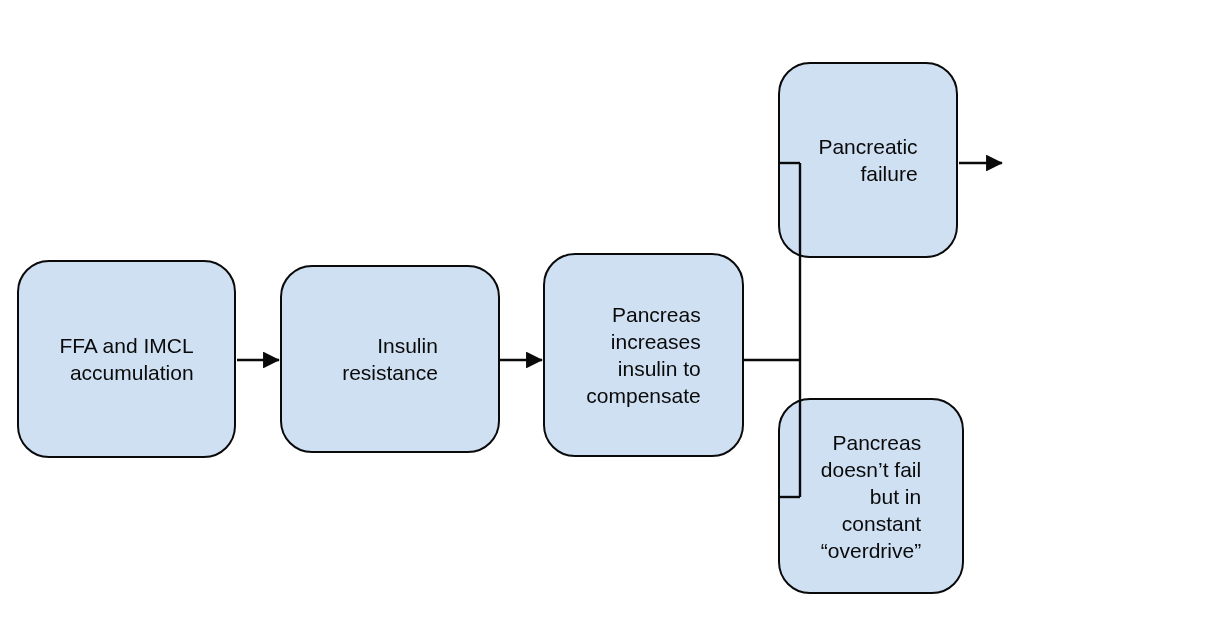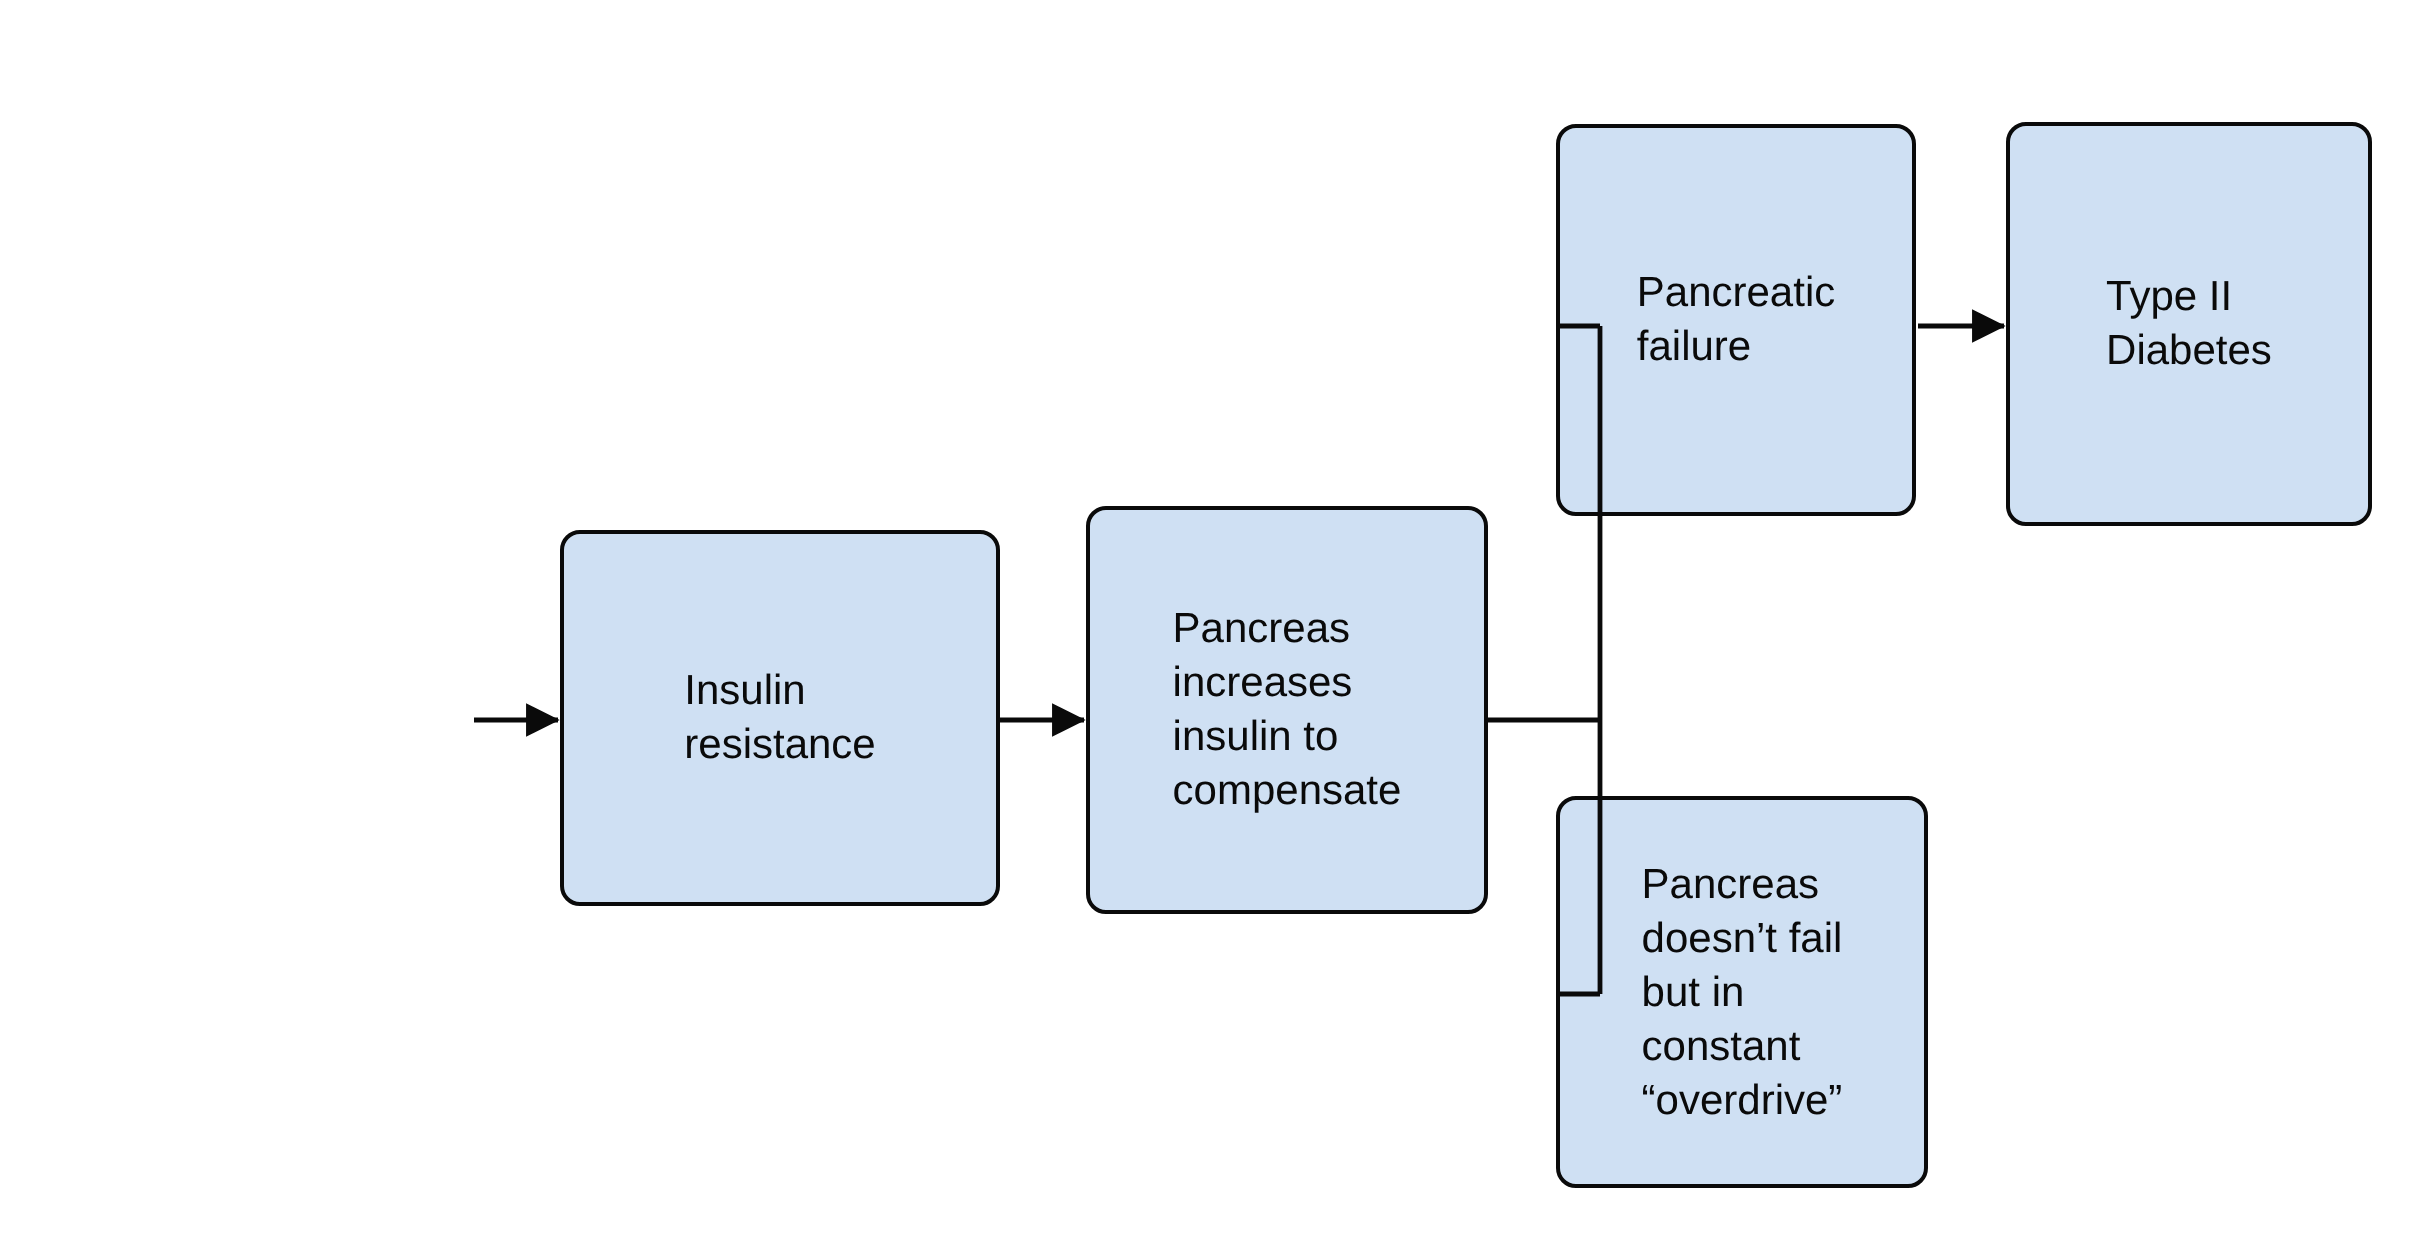--- a/index.html
+++ b/index.html
@@ -25,25 +25,25 @@
     left: 0;
     top: 0;
     width: 1216px;
     height: 627px;
   }
   .node {
     position: absolute;
     box-sizing: border-box;
     background: #cfe0f3;
     border: 2px solid #0a0a0a;
-    border-radius: 10px;
+    border-radius: 32px;
     display: flex;
     align-items: center;
     justify-content: center;
-    text-align: left;
+    text-align: right;
     color: #0a0a0a;
     font-family: "Liberation Sans", sans-serif;
     font-size: 21px;
     line-height: 27px;
     white-space: pre-line;
     z-index: 1;
   }
   .node-label {
     display: block;
     white-space: pre-line;
@@ -84,42 +84,42 @@
       <line x1="800" y1="163" x2="800" y2="497" stroke="#0a0a0a" stroke-width="2.4"></line>
       <line x1="778" y1="163" x2="800" y2="163" stroke="#0a0a0a" stroke-width="2.4"></line>
       <line x1="778" y1="497" x2="800" y2="497" stroke="#0a0a0a" stroke-width="2.4"></line>
     </g>
 
     <g>
       <line x1="959" y1="163" x2="1002" y2="163" stroke="#0a0a0a" stroke-width="2.4" marker-end="url(#arrowhead)"></line>
     </g>
   </svg>
 
+  <div class="node" id="node-ffa">
+    <span class="node-label">FFA and IMCL
+accumulation</span>
+  </div>
 
   <div class="node" id="node-insulin">
     <span class="node-label">Insulin
 resistance</span>
   </div>
 
   <div class="node" id="node-pancreas">
     <span class="node-label">Pancreas
 increases
 insulin to
 compensate</span>
   </div>
 
   <div class="node" id="node-failure">
     <span class="node-label">Pancreatic
 failure</span>
   </div>
 
-  <div class="node" id="node-diabetes">
-    <span class="node-label">Type II
-Diabetes</span>
-  </div>
 
   <div class="node" id="node-overdrive">
     <span class="node-label">Pancreas
 doesn’t fail
 but in
 constant
 “overdrive”</span>
   </div>
 
 </div>

